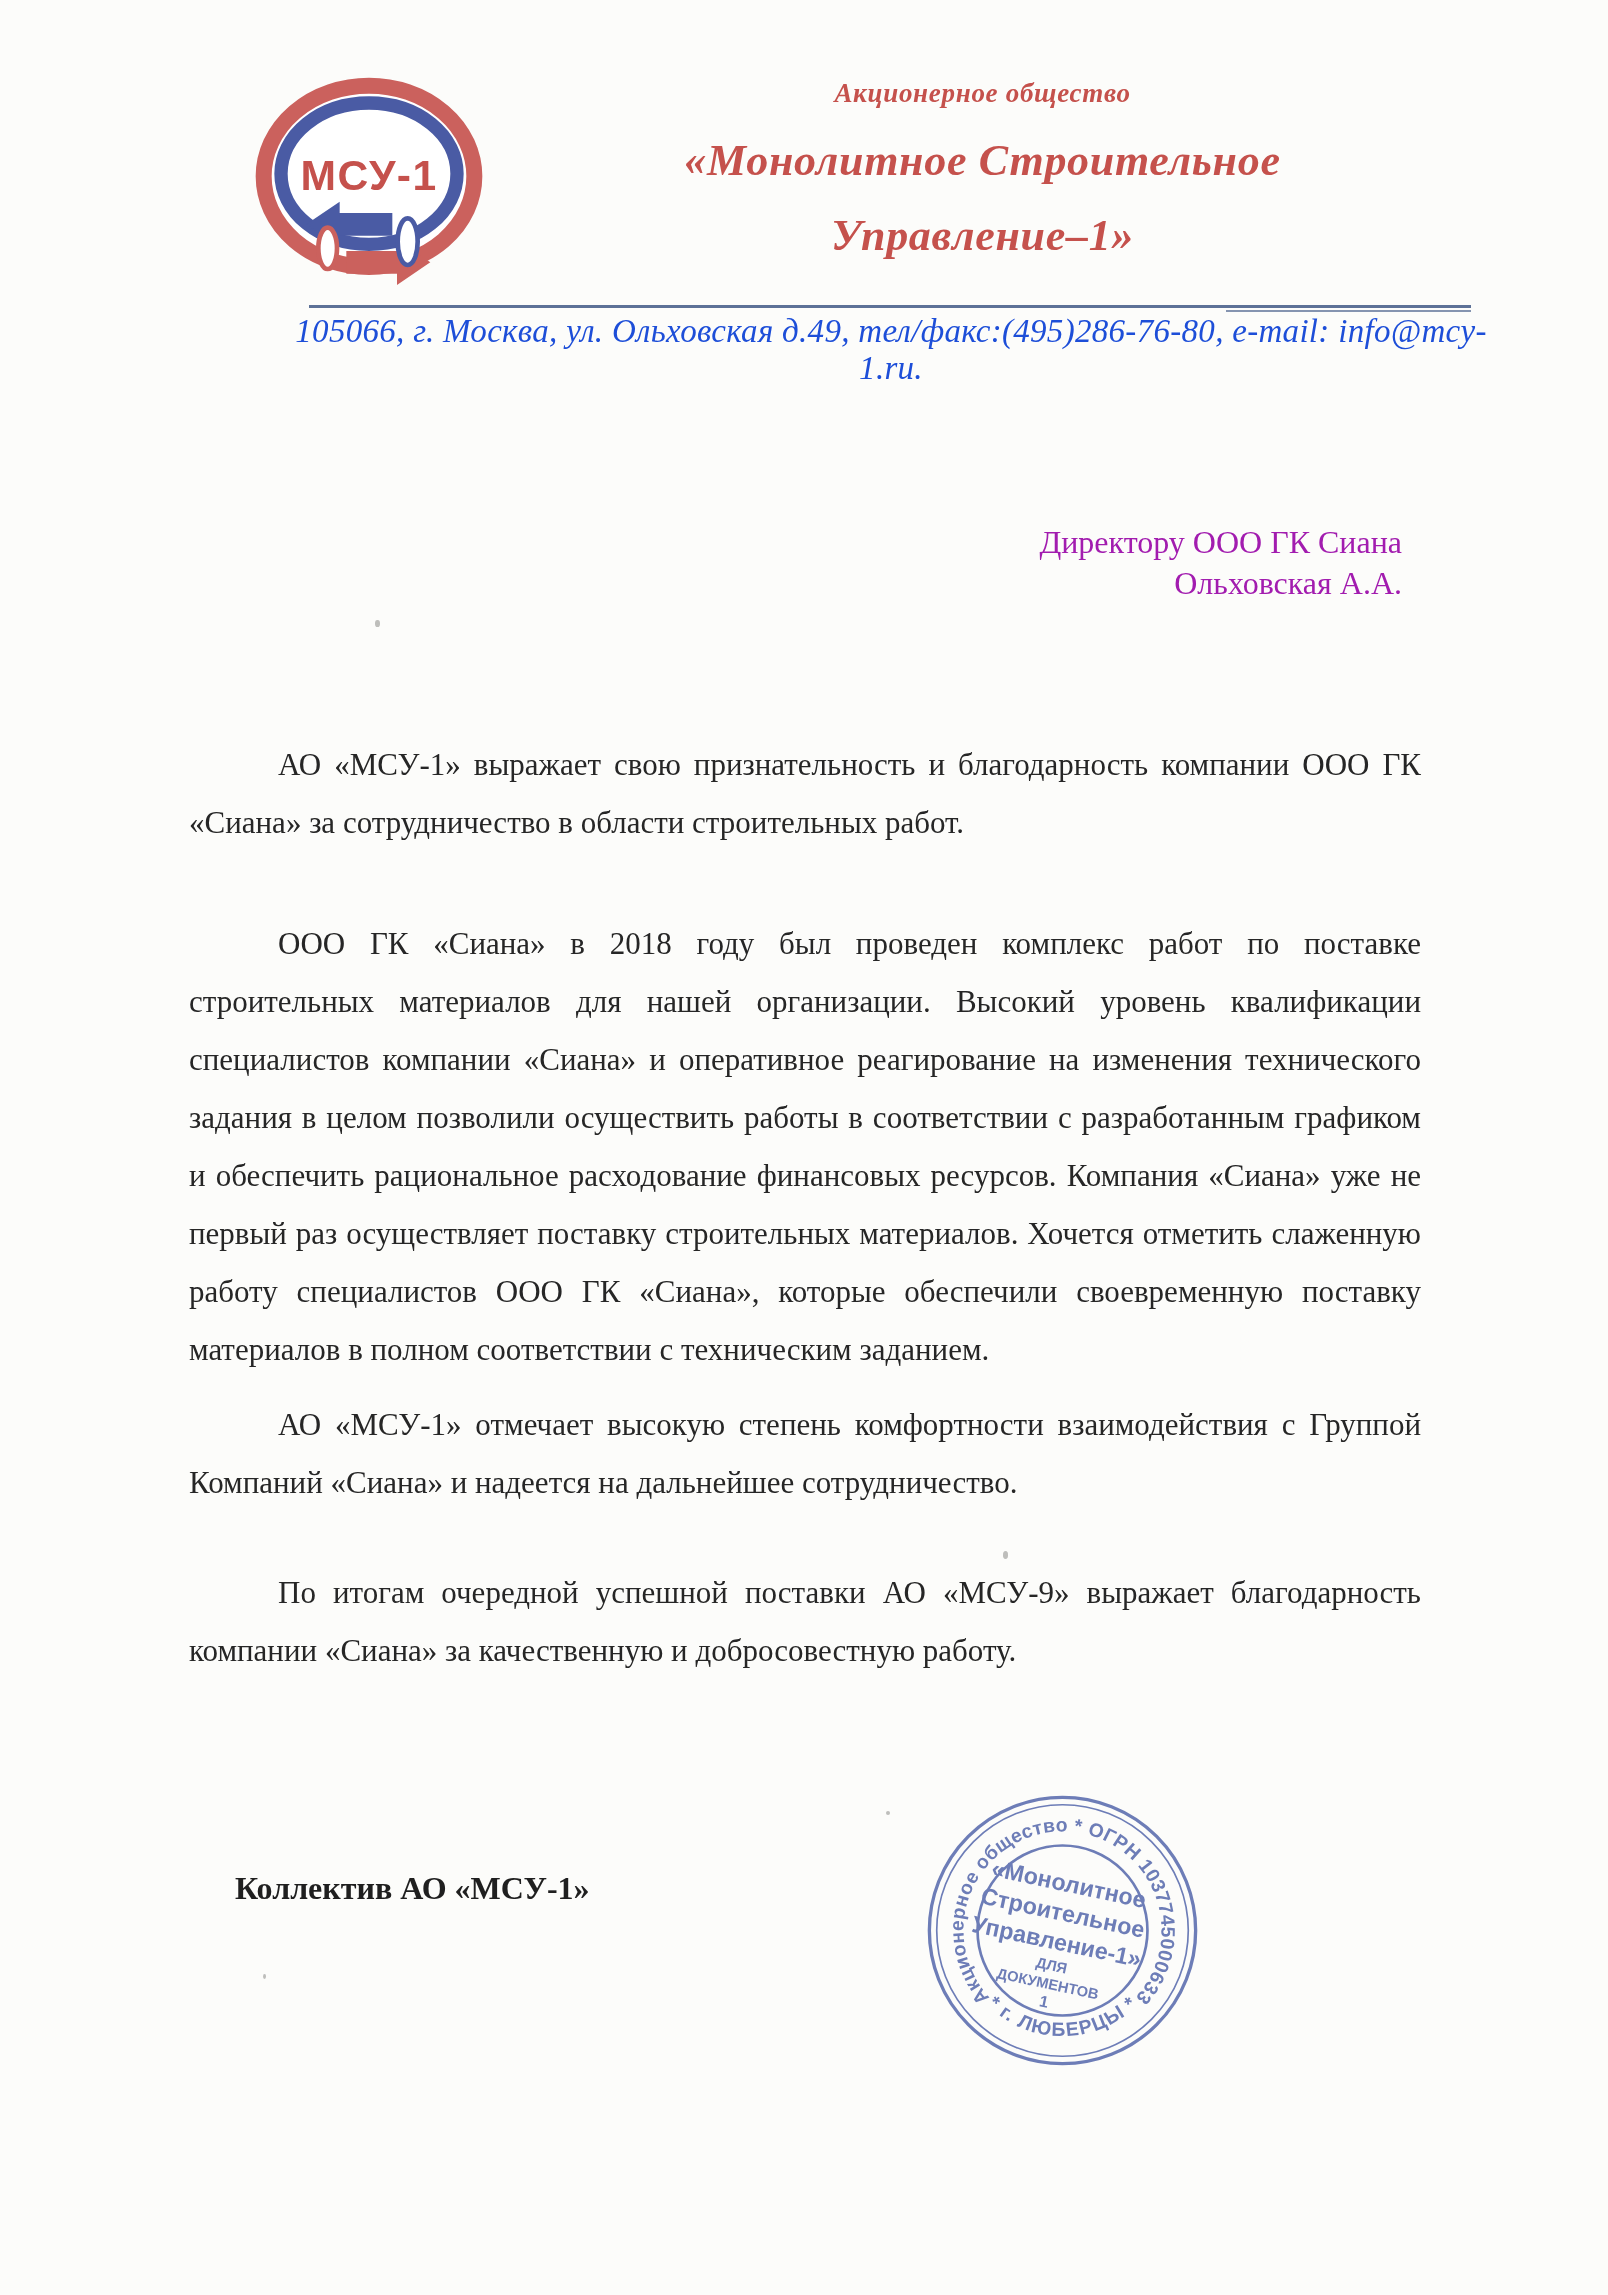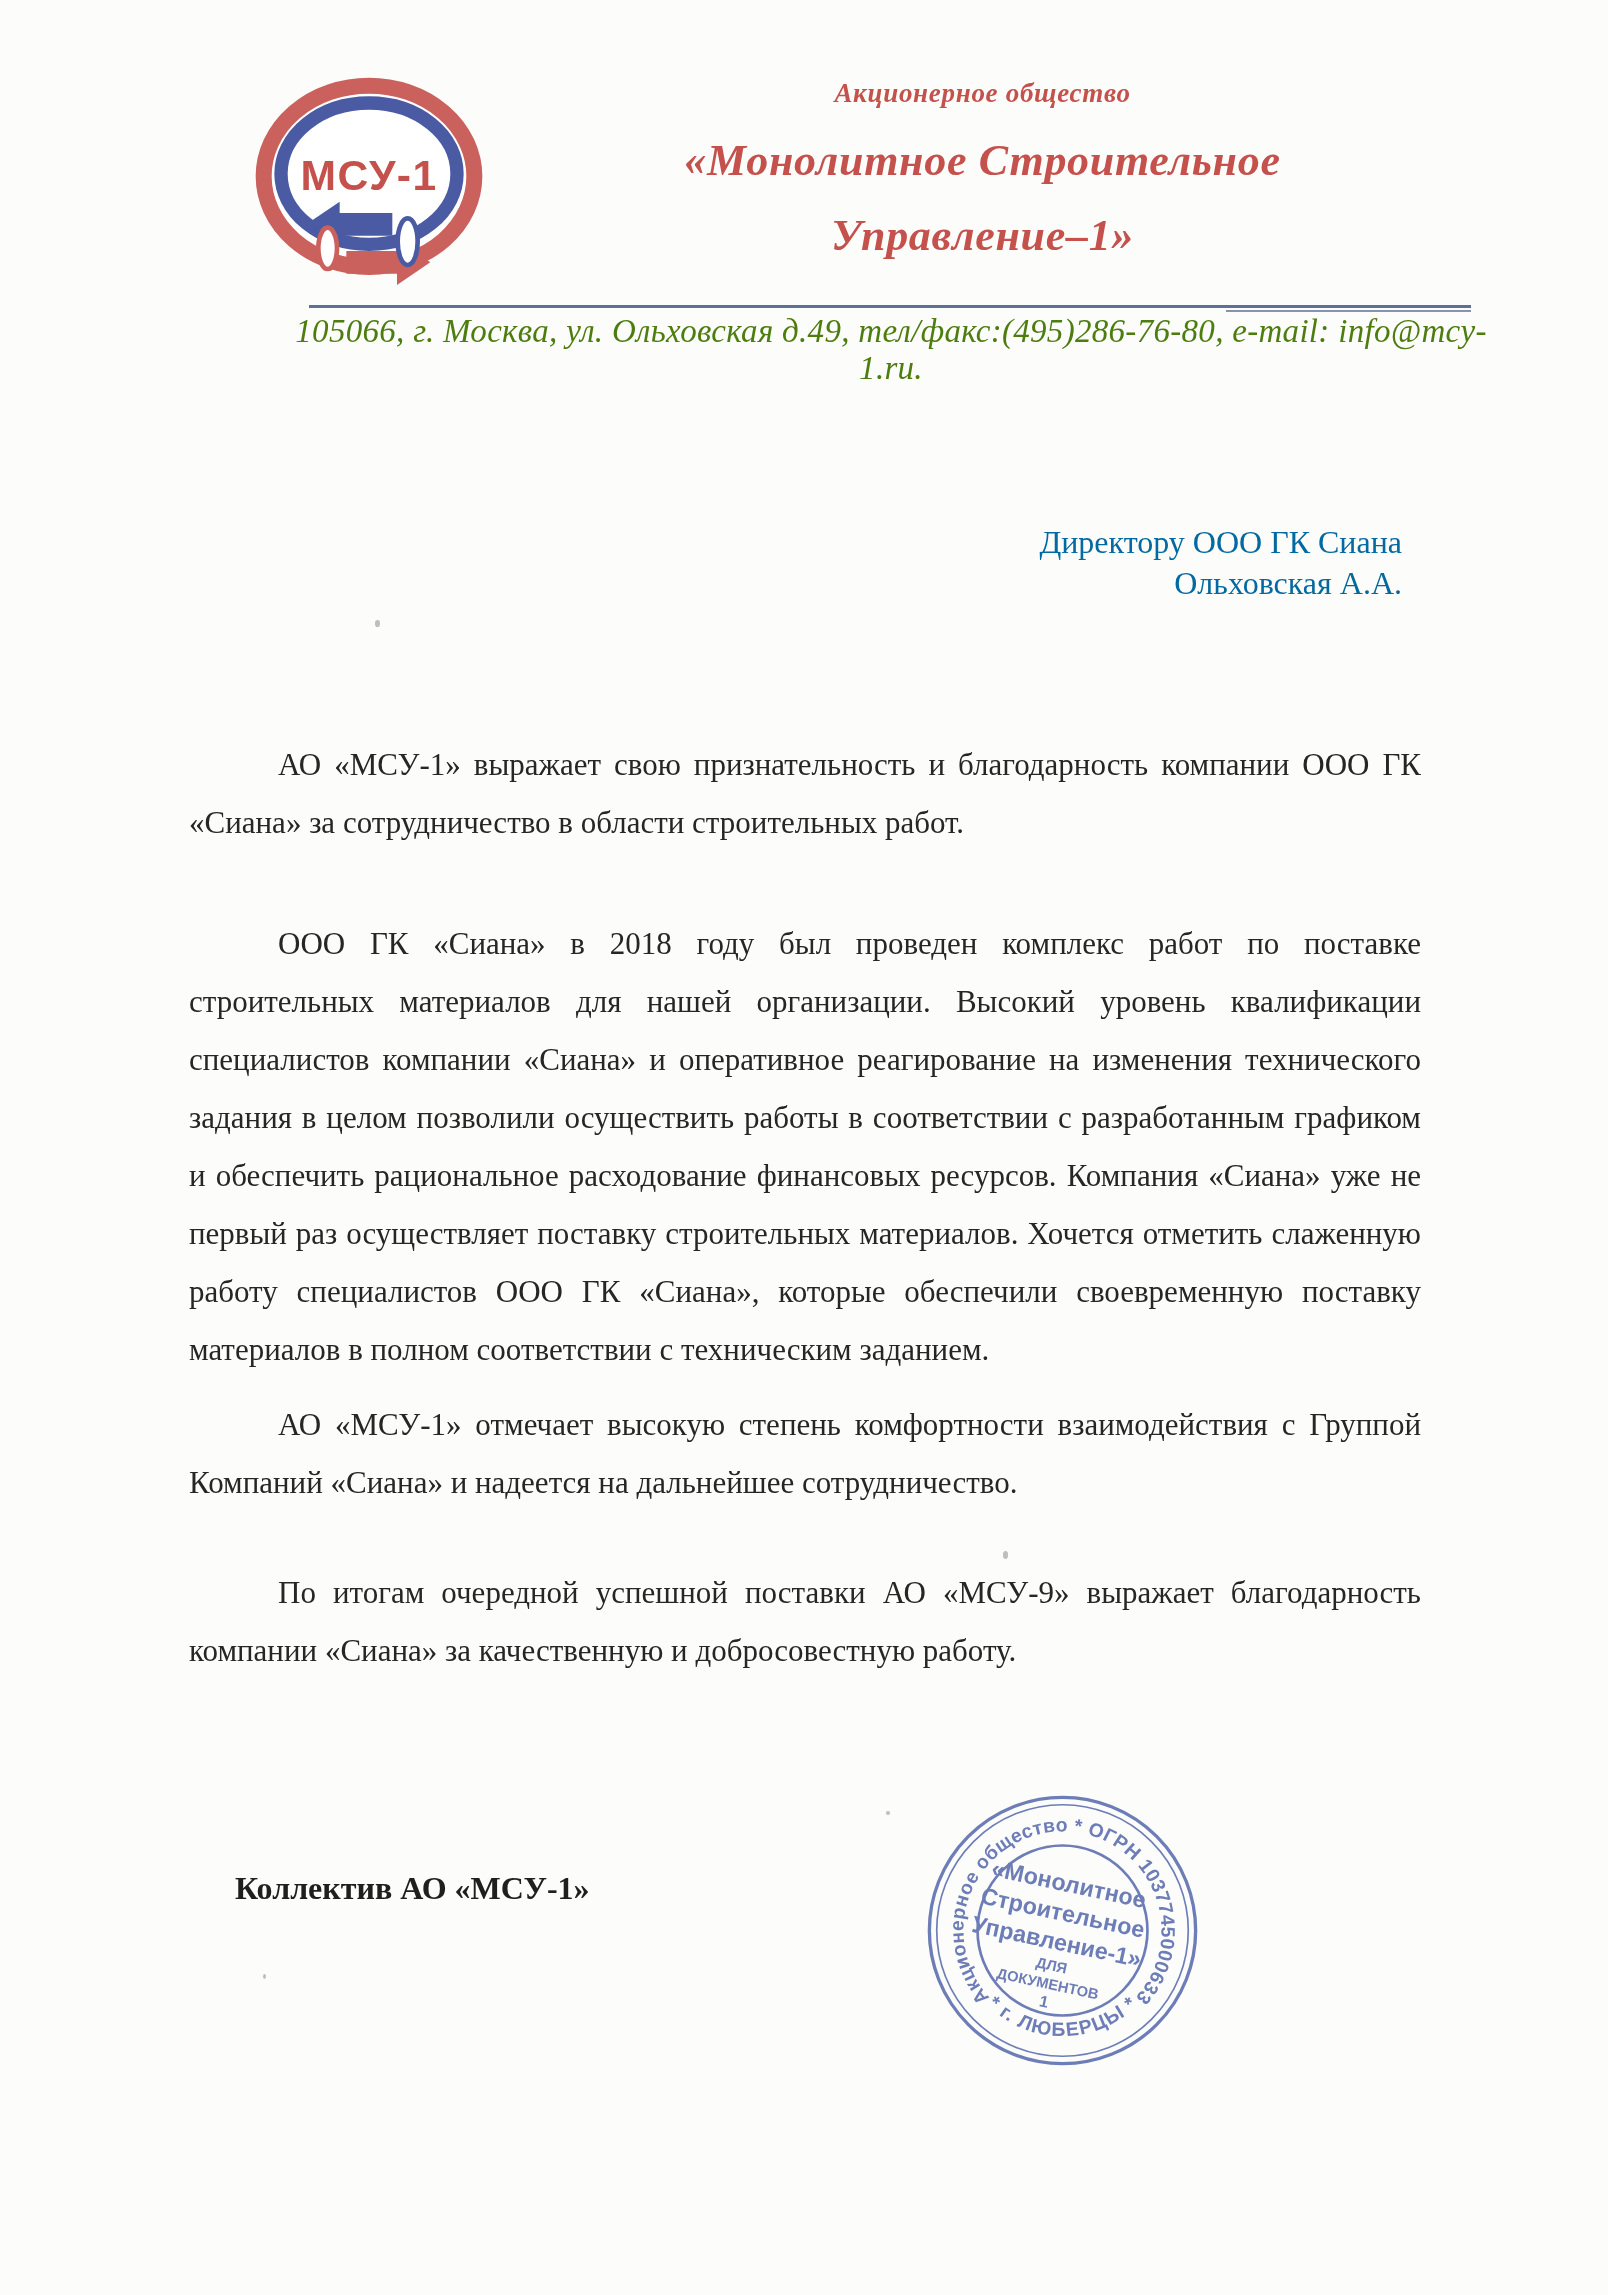--- a/index.html
+++ b/index.html
@@ -7,25 +7,25 @@
   .page{position:relative;width:1609px;height:2295px;background:#fcfcfa;overflow:hidden;}
 
   
   .logo{position:absolute;left:254px;top:75px;width:234px;height:210px;}
   .org-block{position:absolute;left:468px;top:64px;width:1029px;text-align:center;color:#c5514c;}
   .org-type{font-size:27px;line-height:59px;font-style:italic;font-weight:700;letter-spacing:0.7px;}
   .org-name{font-size:44px;line-height:75px;font-style:italic;font-weight:700;letter-spacing:0.7px;}
   .rule{position:absolute;left:309px;top:305px;width:1162px;height:2.7px;background:#5d7197;}
   .rule2{position:absolute;left:1226px;top:310px;width:245px;height:2px;background:#5d7197;opacity:.75;}
   .contact{position:absolute;left:268px;top:313px;width:1246px;text-align:center;
-           font-size:33px;font-style:italic;color:#4d7c0f;letter-spacing:0.3px;}
+           font-size:33px;font-style:italic;color:#1d4ed8;letter-spacing:0.3px;}
 
   
   .recipient{position:absolute;left:801px;top:522px;width:601px;text-align:right;
-             font-size:32px;line-height:41px;color:#0369a1;}
+             font-size:32px;line-height:41px;color:#a21caf;}
 
   
   .para{position:absolute;left:189px;width:1232px;margin:0;font-size:31px;line-height:58px;
         text-align:justify;text-indent:89px;color:#262626;}
   .p1{top:736px;}
   .p2{top:915px;}
   .p3{top:1396px;}
   .p4{top:1564px;}
 
   .signature{position:absolute;left:235px;top:1870px;font-size:32px;color:#1f1f1f;font-weight:bold;}

